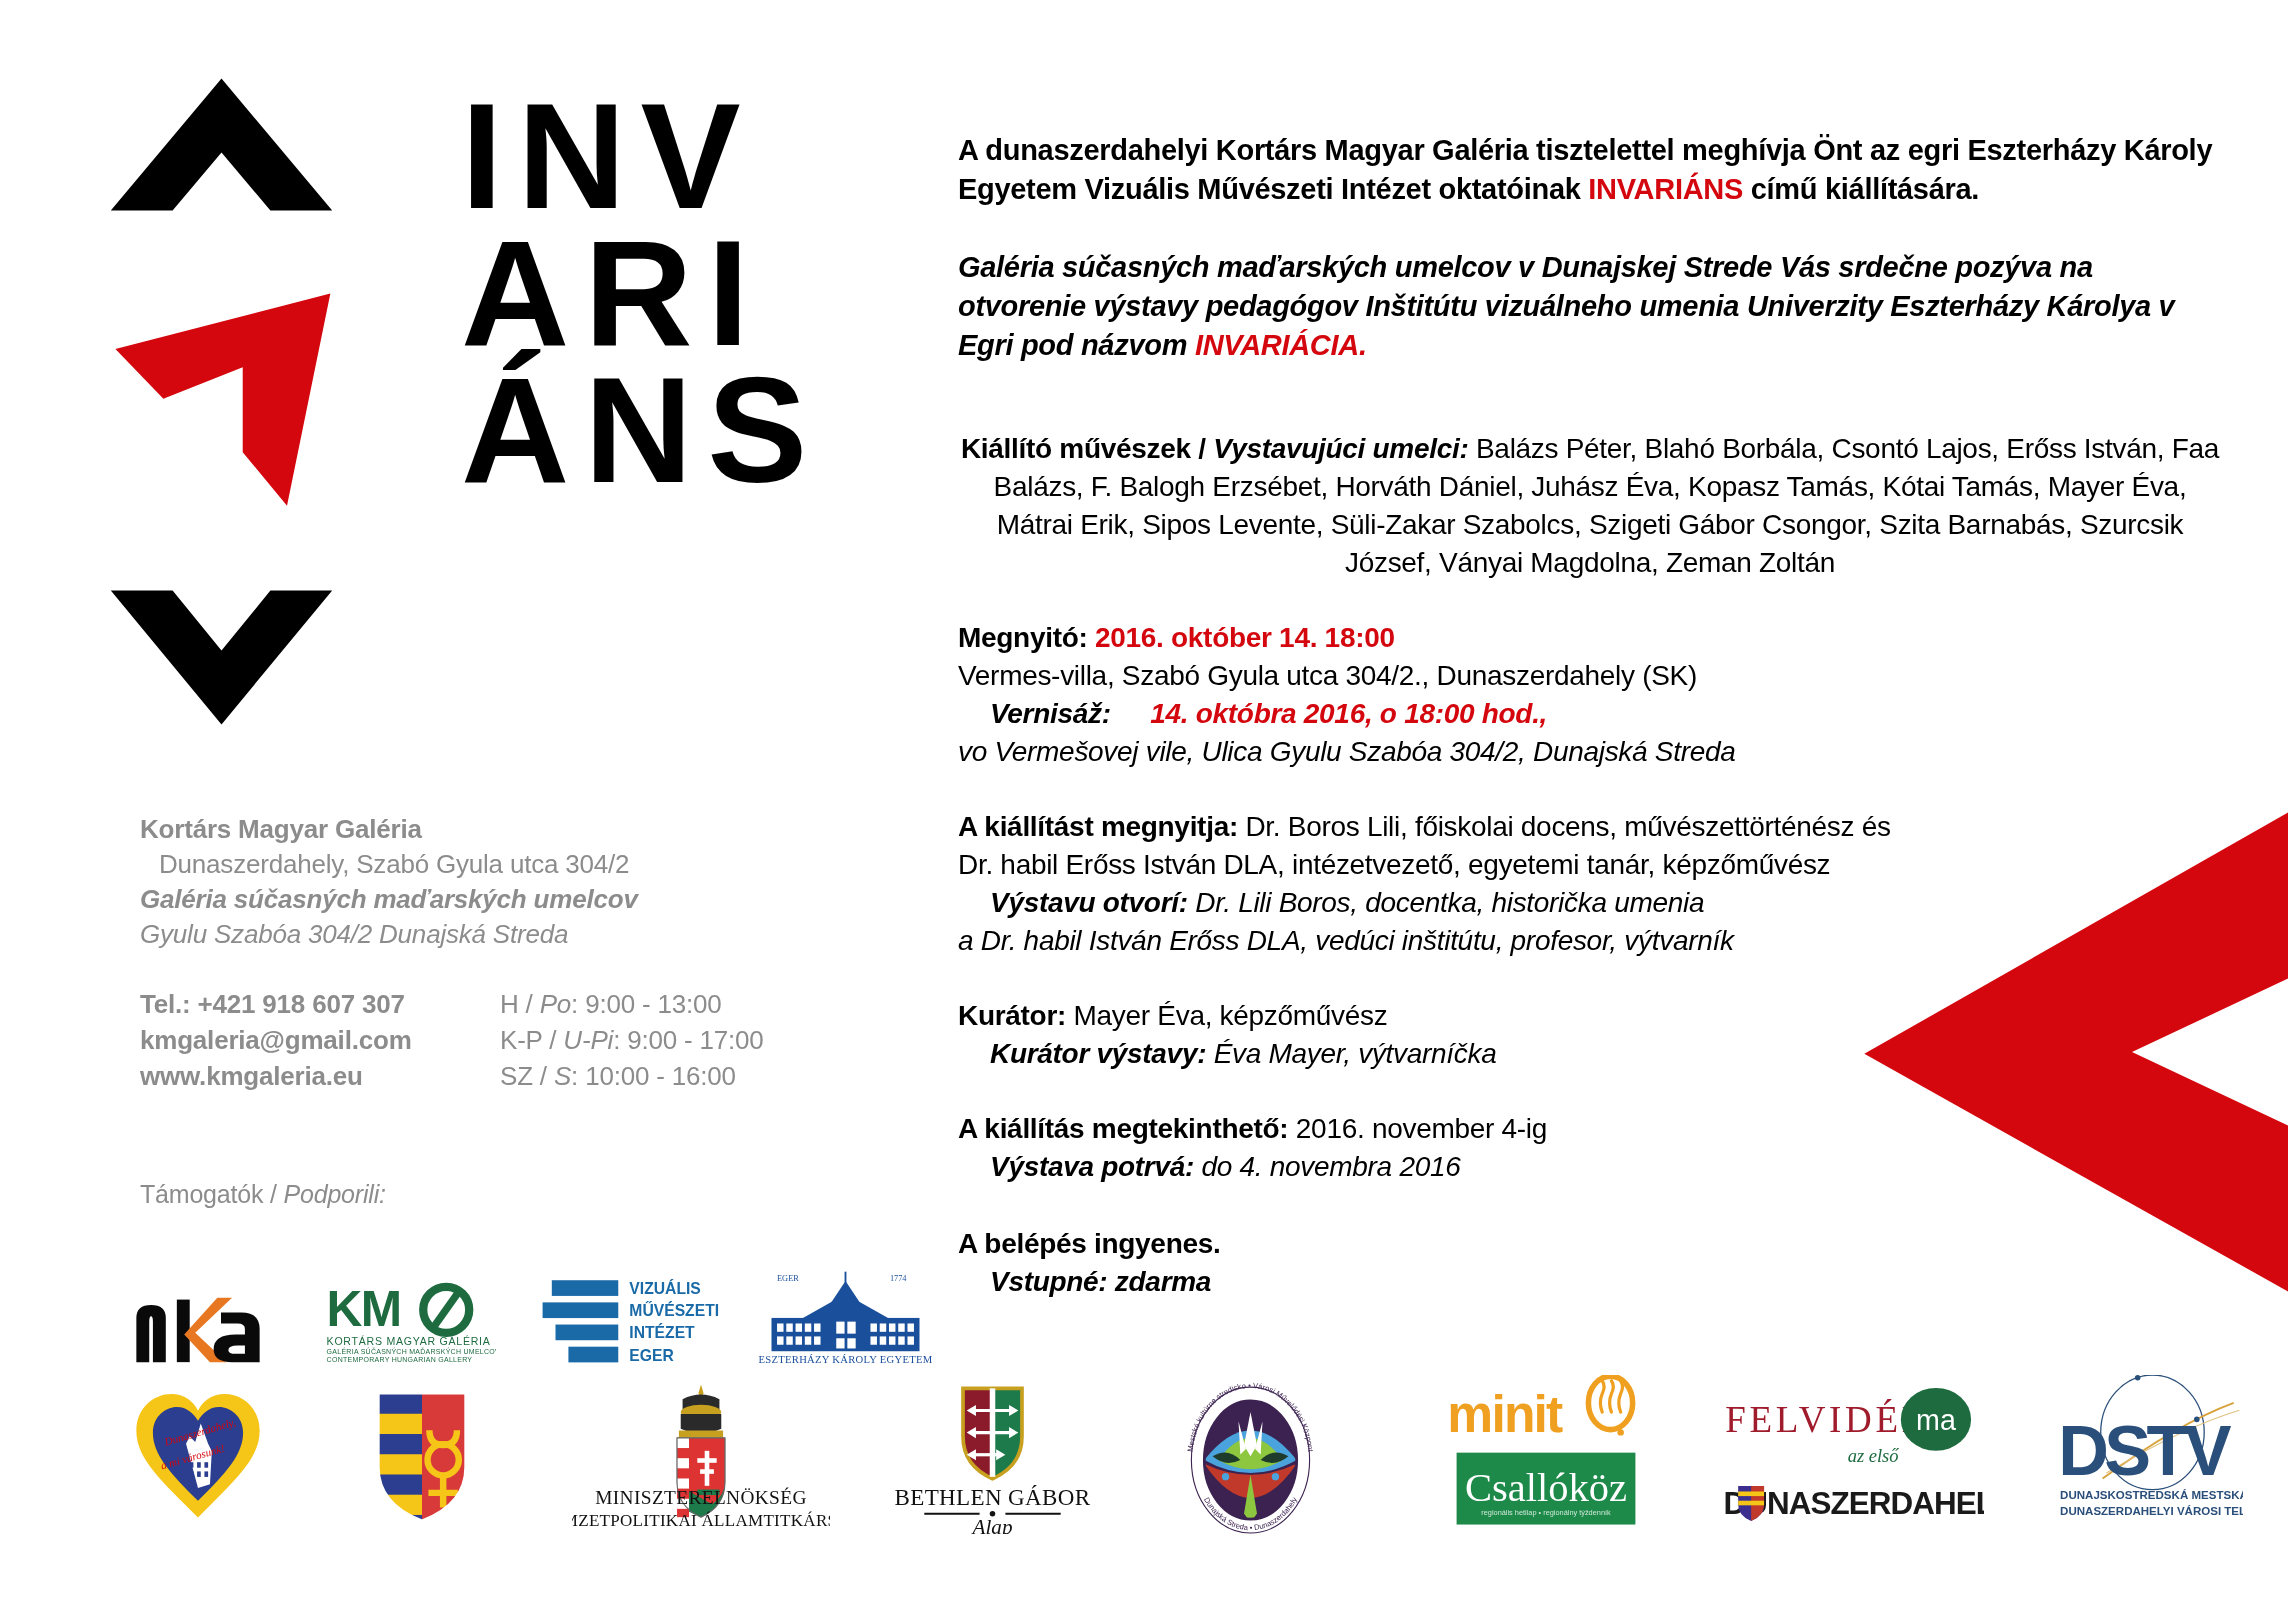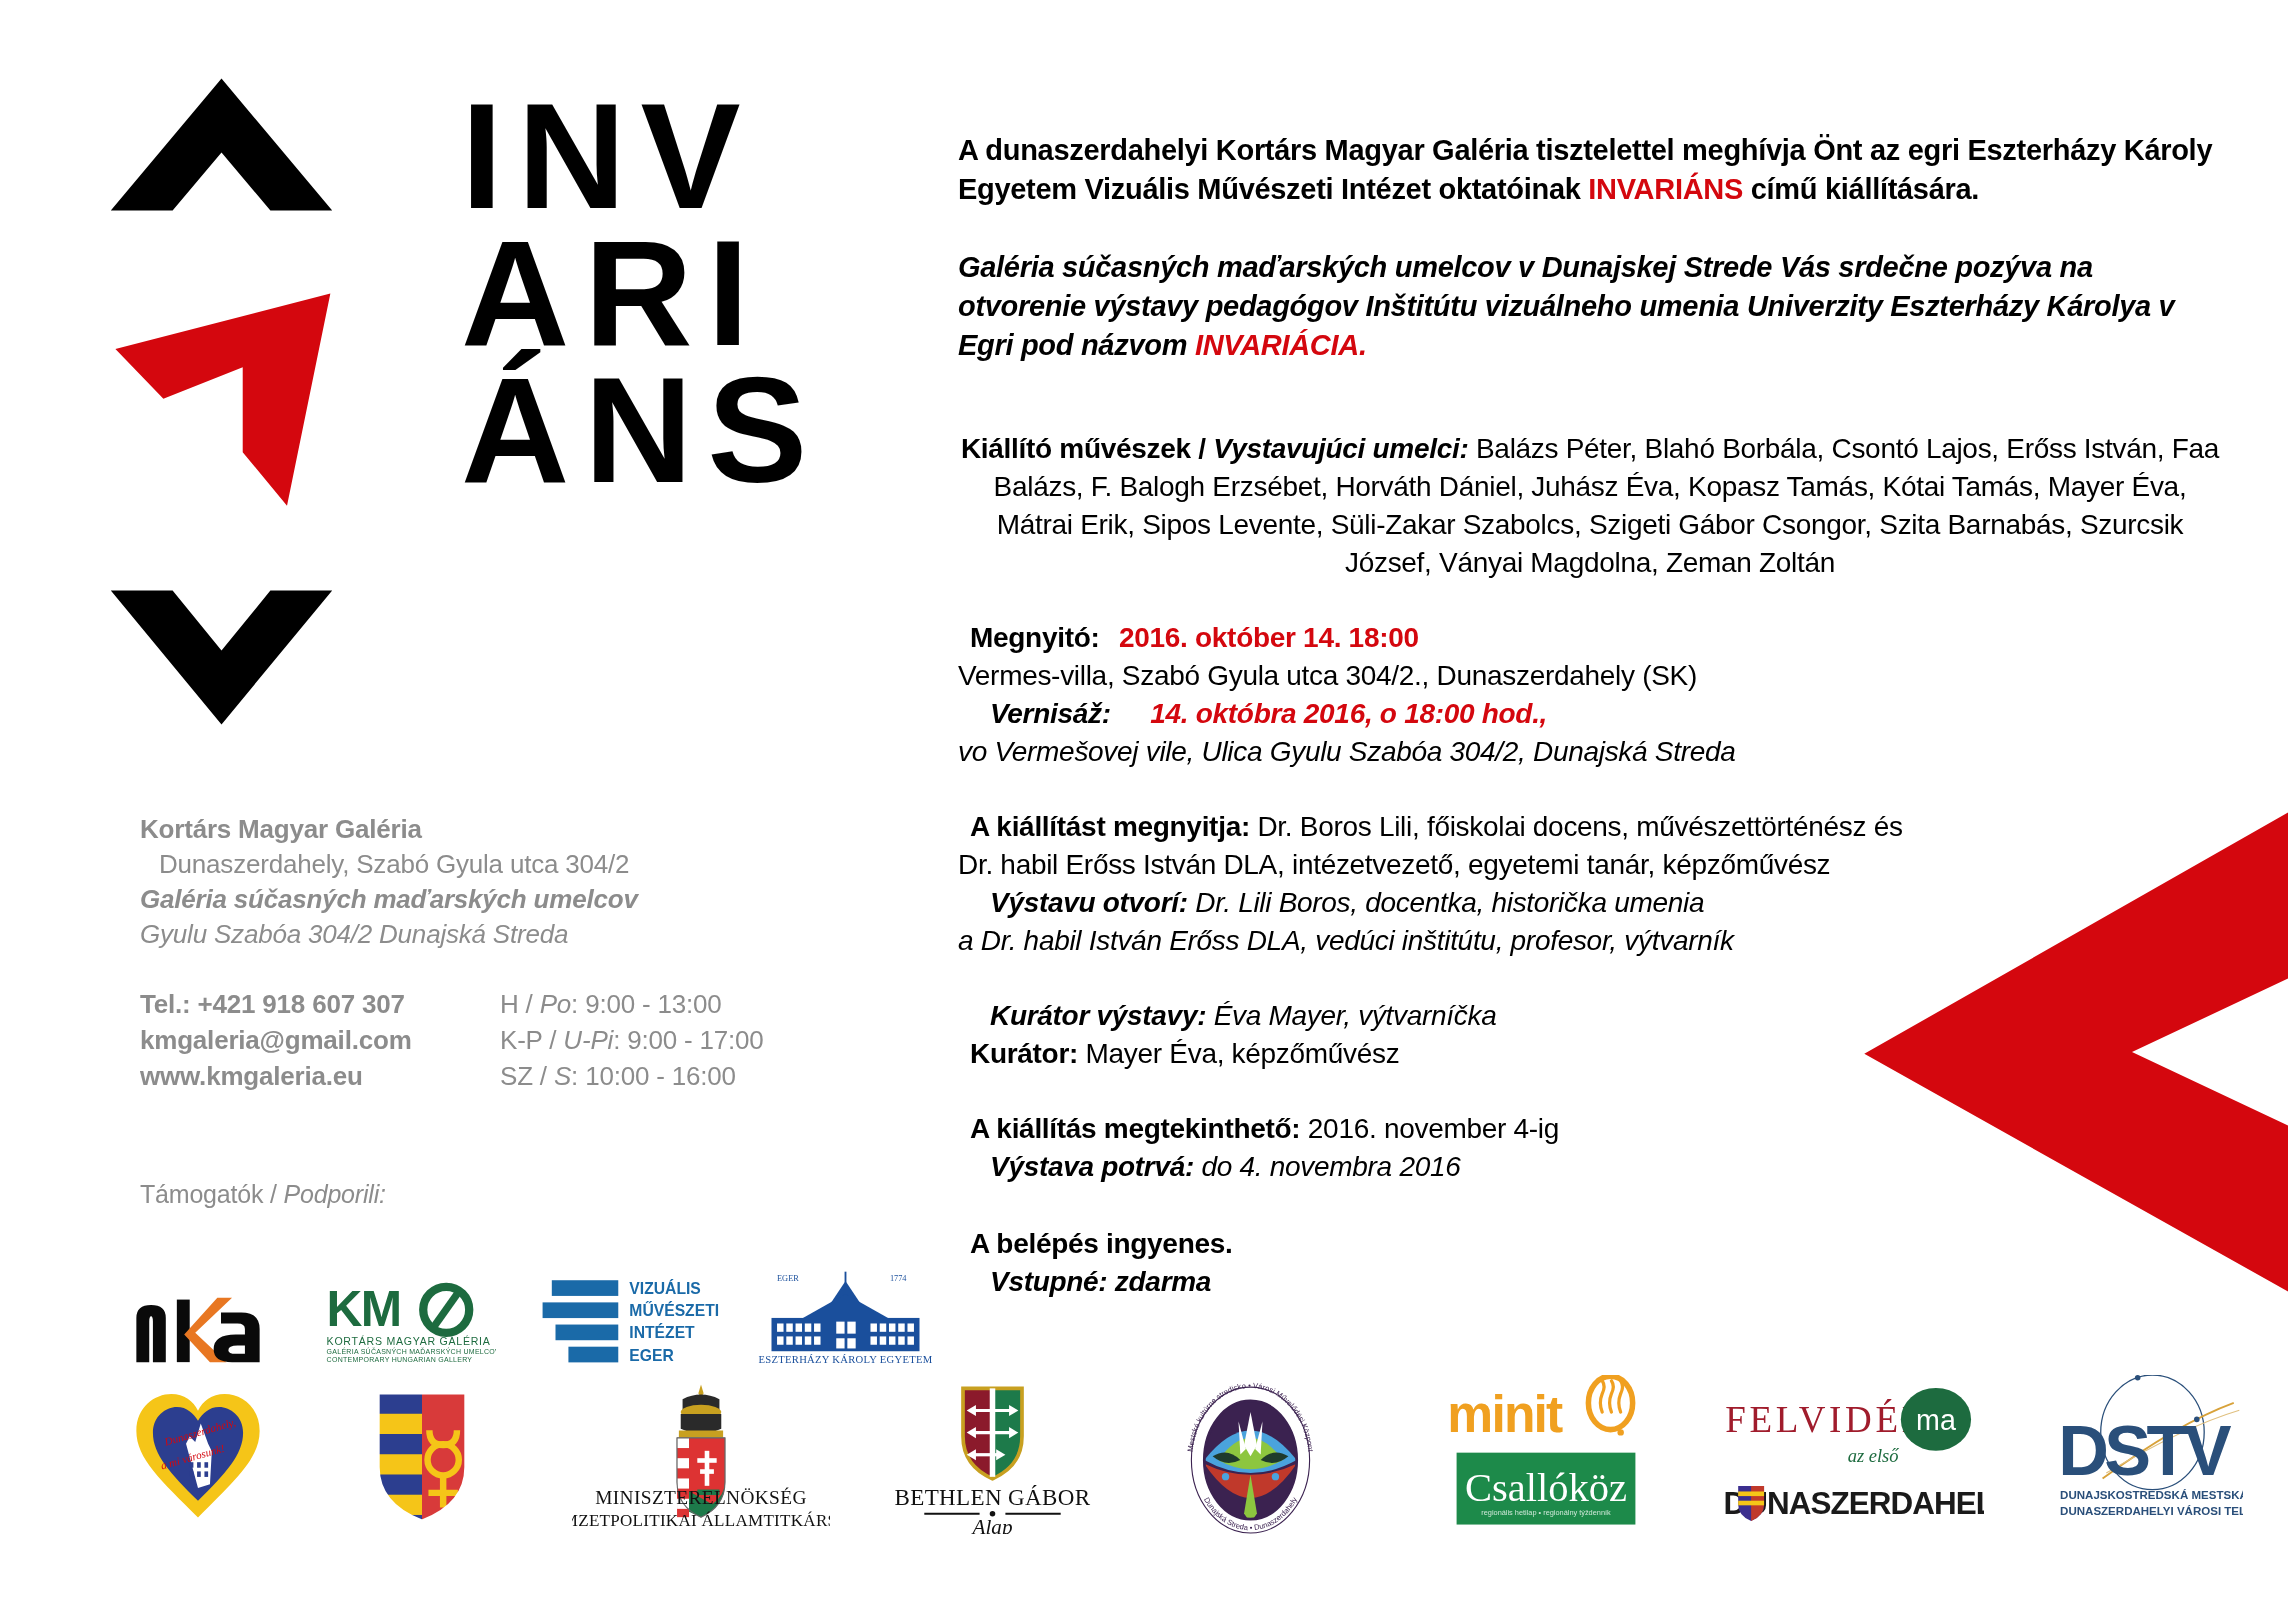--- a/index.html
+++ b/index.html
@@ -176,21 +176,21 @@
   .red { color: #D4070E; }
 
   .blk { margin-top: 39px; }
 
   .body-line {
     font-size: 28px;
     font-weight: normal;
     line-height: 38px;
     letter-spacing: -0.3px;
   }
-  .body-line b { font-weight: bold; margin-left: 12px; }
+  .body-line b { font-weight: bold; }
   .body-line i { font-style: italic; }
   .body-line .bi { font-weight: bold; font-style: italic; margin-left: 32px; }
 
   .artists {
     font-size: 28px;
     line-height: 38px;
     letter-spacing: -0.3px;
   }
   .artists .hdr { font-weight: bold; }
   .artists .hdr-sk { font-weight: bold; font-style: italic; }
@@ -530,22 +530,22 @@
     </div>
 
     <div class="blk" style="margin-top:37px;">
       <div class="body-line"><b>A kiállítást megnyitja:</b> <span>Dr. Boros Lili, főiskolai docens, művészettörténész és</span></div>
       <div class="body-line">Dr. habil Erőss István DLA, intézetvezető, egyetemi tanár, képzőművész</div>
       <div class="body-line"><span class="bi">Výstavu otvorí:</span> <i>Dr. Lili Boros, docentka, historička umenia</i></div>
       <div class="body-line"><i>a Dr. habil István Erőss DLA, vedúci inštitútu, profesor, výtvarník</i></div>
     </div>
 
     <div class="blk" style="margin-top:37px;">
+      <div class="body-line"><b>Kurátor:</b> <span>Mayer Éva, képzőművész</span></div>
       <div class="body-line"><span class="bi">Kurátor výstavy:</span> <i>Éva Mayer, výtvarníčka</i></div>
-      <div class="body-line"><b>Kurátor:</b> <span>Mayer Éva, képzőművész</span></div>
     </div>
 
     <div class="blk" style="margin-top:37px;">
       <div class="body-line"><b>A kiállítás megtekinthető:</b> <span>2016. november 4-ig</span></div>
       <div class="body-line"><span class="bi">Výstava potrvá:</span> <i>do 4. novembra 2016</i></div>
     </div>
 
     <div class="blk" style="margin-top:39px;">
       <div class="body-line"><b>A belépés ingyenes.</b></div>
       <div class="body-line"><span class="bi">Vstupné: zdarma</span></div>

